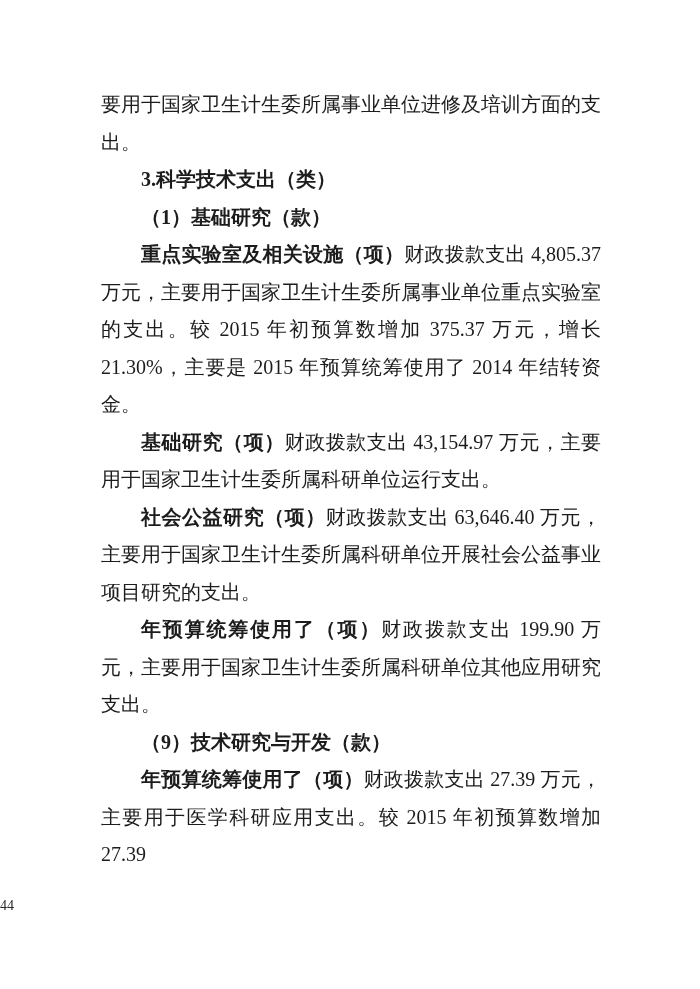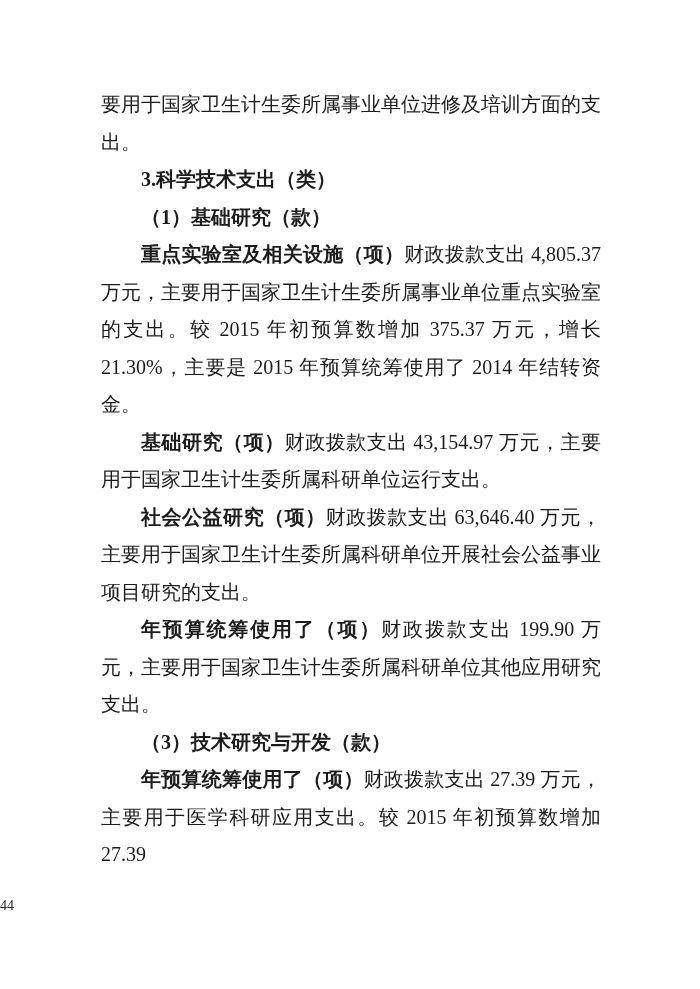--- a/index.html
+++ b/index.html
@@ -52,17 +52,17 @@
 
 <div class="page">
   <div class="content" id="document-body">
       <p class="para"><span class="seg">要用于国家卫生计生委所属事业单位进修及培训方面的支出。</span></p>
       <p class="para indent"><span class="seg bold">3.科学技术支出（类）</span></p>
       <p class="para indent"><span class="seg bold">（1）基础研究（款）</span></p>
       <p class="para indent"><span class="seg bold">重点实验室及相关设施（项）</span><span class="seg">财政拨款支出 4,805.37 万元，主要用于国家卫生计生委所属事业单位重点实验室的支出。较 2015 年初预算数增加 375.37 万元，增长 21.30%，主要是 2015 年预算统筹使用了 2014 年结转资金。</span></p>
       <p class="para indent"><span class="seg bold">基础研究（项）</span><span class="seg">财政拨款支出 43,154.97 万元，主要用于国家卫生计生委所属科研单位运行支出。</span></p>
       <p class="para indent"><span class="seg bold">社会公益研究（项）</span><span class="seg">财政拨款支出 63,646.40 万元，主要用于国家卫生计生委所属科研单位开展社会公益事业项目研究的支出。</span></p>
       <p class="para indent"><span class="seg bold">年预算统筹使用了（项）</span><span class="seg">财政拨款支出 199.90 万元，主要用于国家卫生计生委所属科研单位其他应用研究支出。</span></p>
-      <p class="para indent"><span class="seg bold">（3）技术研究与开发（款）</span></p>
+      <p class="para indent"><span class="seg bold">（9）技术研究与开发（款）</span></p>
       <p class="para indent"><span class="seg bold">年预算统筹使用了（项）</span><span class="seg">财政拨款支出 27.39 万元，主要用于医学科研应用支出。较 2015 年初预算数增加 27.39</span></p>
     </div>
   <div class="page-number">44</div>
 </div>
 
 </body></html>

